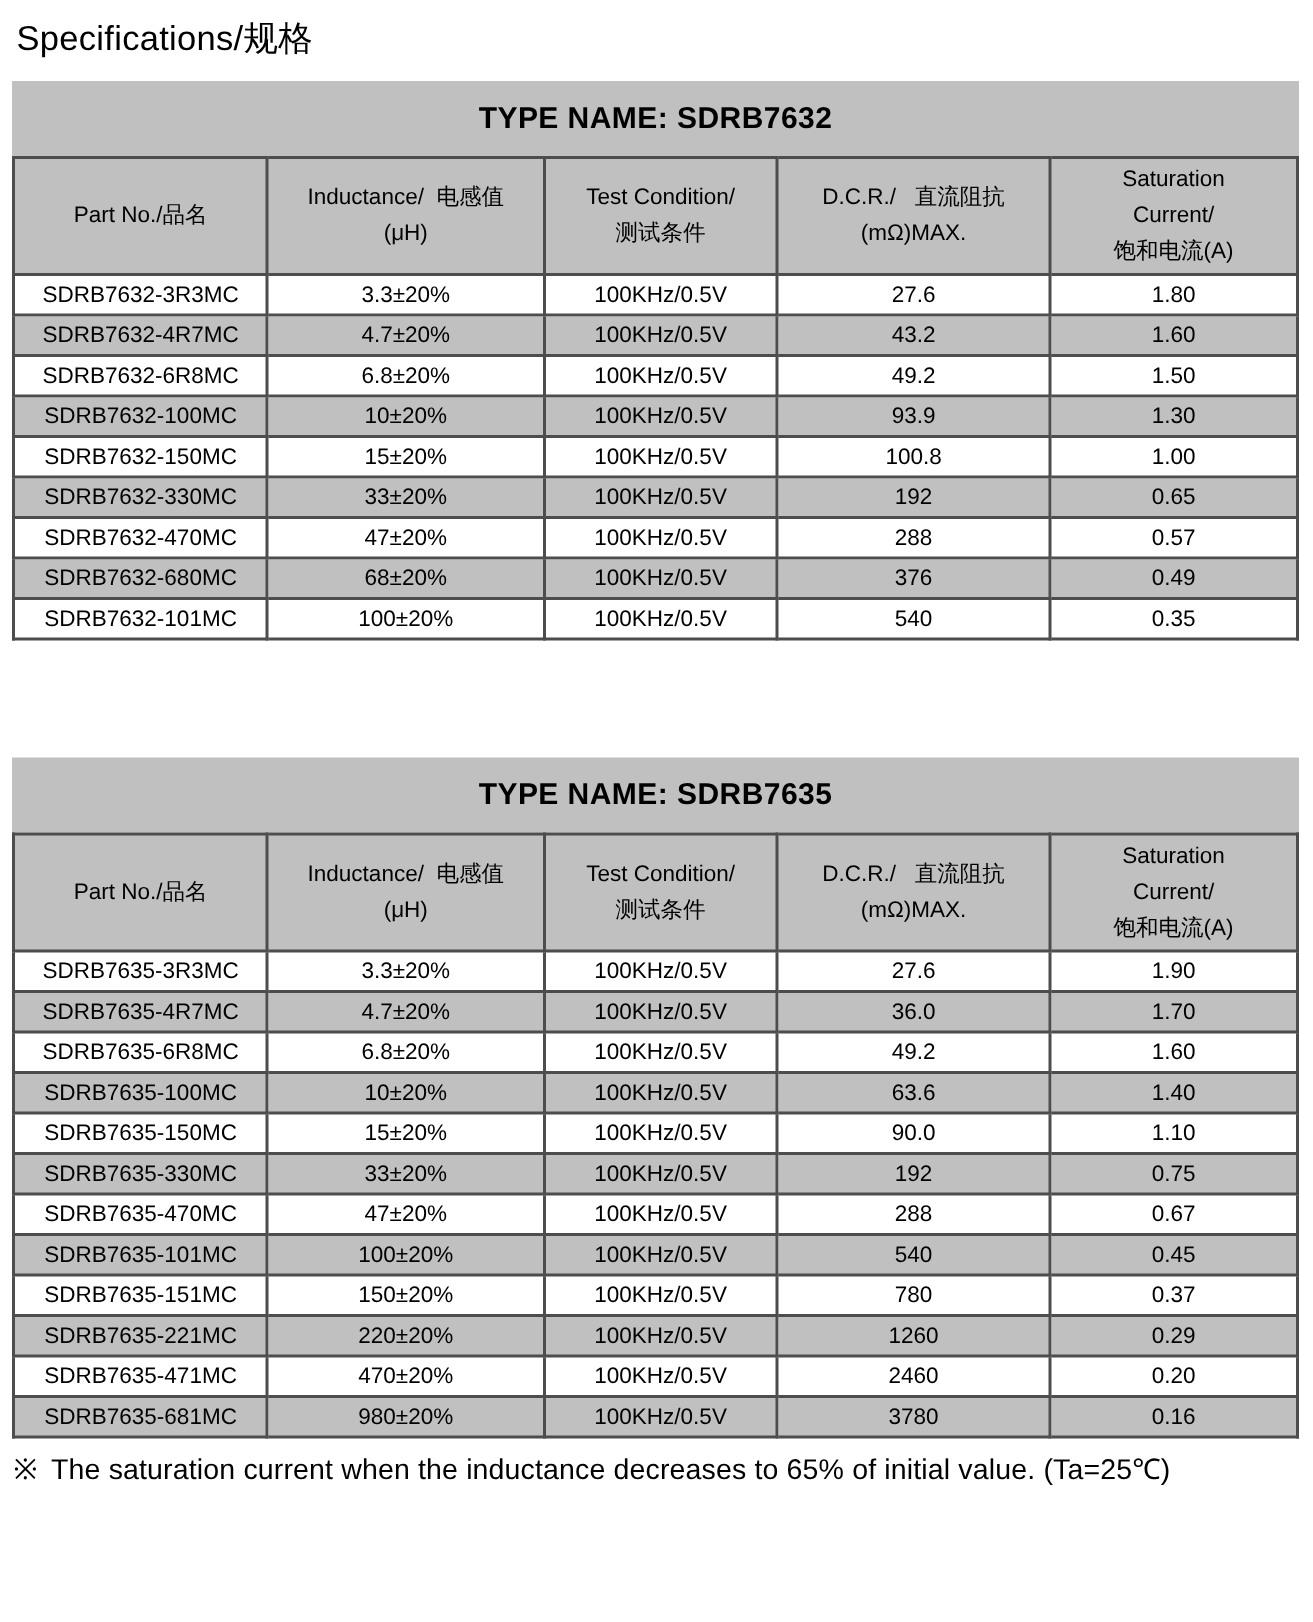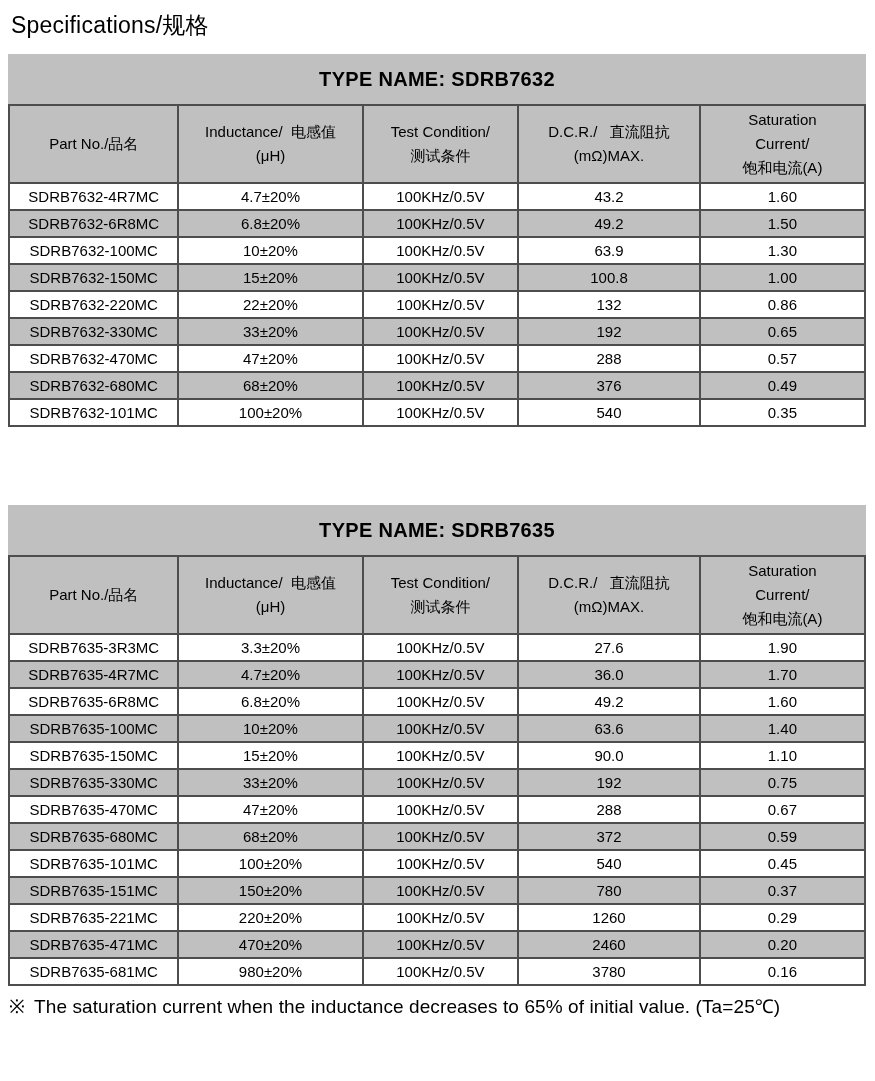--- a/index.html
+++ b/index.html
@@ -113,53 +113,53 @@
             </th>
             <th>
               <div class="hline">Saturation</div>
               <div class="hline">Current/</div>
               <div class="hline">饱和电流(A)</div>
             </th>
           </tr>
         </thead>
       <tbody>
           <tr>
+            <td>SDRB7632-3R3MC</td>
+            <td>3.3±20%</td>
+            <td>100KHz/0.5V</td>
+            <td>27.6</td>
+            <td>1.80</td>
+          </tr>
+          <tr>
             <td>SDRB7632-4R7MC</td>
             <td>4.7±20%</td>
             <td>100KHz/0.5V</td>
             <td>43.2</td>
             <td>1.60</td>
           </tr>
           <tr>
             <td>SDRB7632-6R8MC</td>
             <td>6.8±20%</td>
             <td>100KHz/0.5V</td>
             <td>49.2</td>
             <td>1.50</td>
           </tr>
           <tr>
             <td>SDRB7632-100MC</td>
             <td>10±20%</td>
             <td>100KHz/0.5V</td>
-            <td>63.9</td>
+            <td>93.9</td>
             <td>1.30</td>
           </tr>
           <tr>
             <td>SDRB7632-150MC</td>
             <td>15±20%</td>
             <td>100KHz/0.5V</td>
             <td>100.8</td>
             <td>1.00</td>
-          </tr>
-          <tr>
-            <td>SDRB7632-220MC</td>
-            <td>22±20%</td>
-            <td>100KHz/0.5V</td>
-            <td>132</td>
-            <td>0.86</td>
           </tr>
           <tr>
             <td>SDRB7632-330MC</td>
             <td>33±20%</td>
             <td>100KHz/0.5V</td>
             <td>192</td>
             <td>0.65</td>
           </tr>
           <tr>
             <td>SDRB7632-470MC</td>
@@ -264,27 +264,20 @@
             <td>0.75</td>
           </tr>
           <tr>
             <td>SDRB7635-470MC</td>
             <td>47±20%</td>
             <td>100KHz/0.5V</td>
             <td>288</td>
             <td>0.67</td>
           </tr>
           <tr>
-            <td>SDRB7635-680MC</td>
-            <td>68±20%</td>
-            <td>100KHz/0.5V</td>
-            <td>372</td>
-            <td>0.59</td>
-          </tr>
-          <tr>
             <td>SDRB7635-101MC</td>
             <td>100±20%</td>
             <td>100KHz/0.5V</td>
             <td>540</td>
             <td>0.45</td>
           </tr>
           <tr>
             <td>SDRB7635-151MC</td>
             <td>150±20%</td>
             <td>100KHz/0.5V</td>

